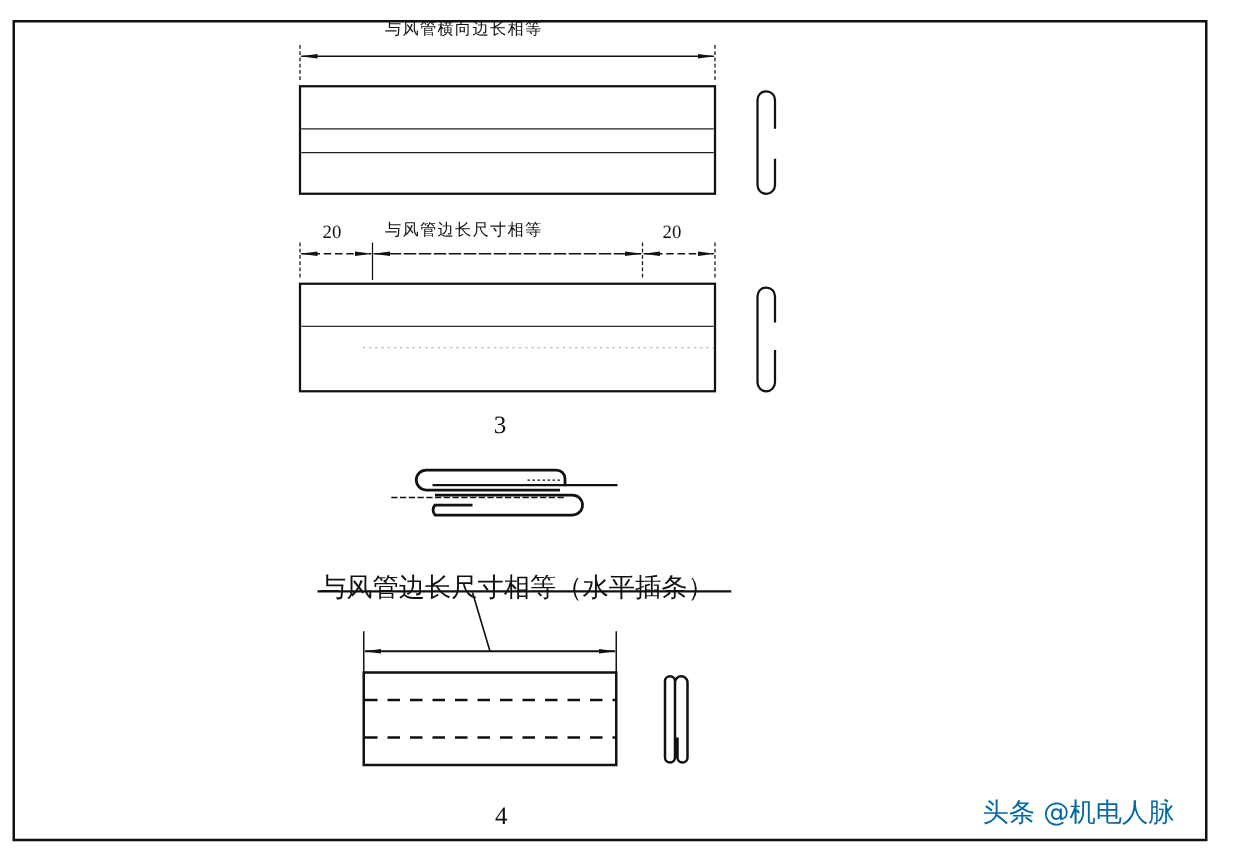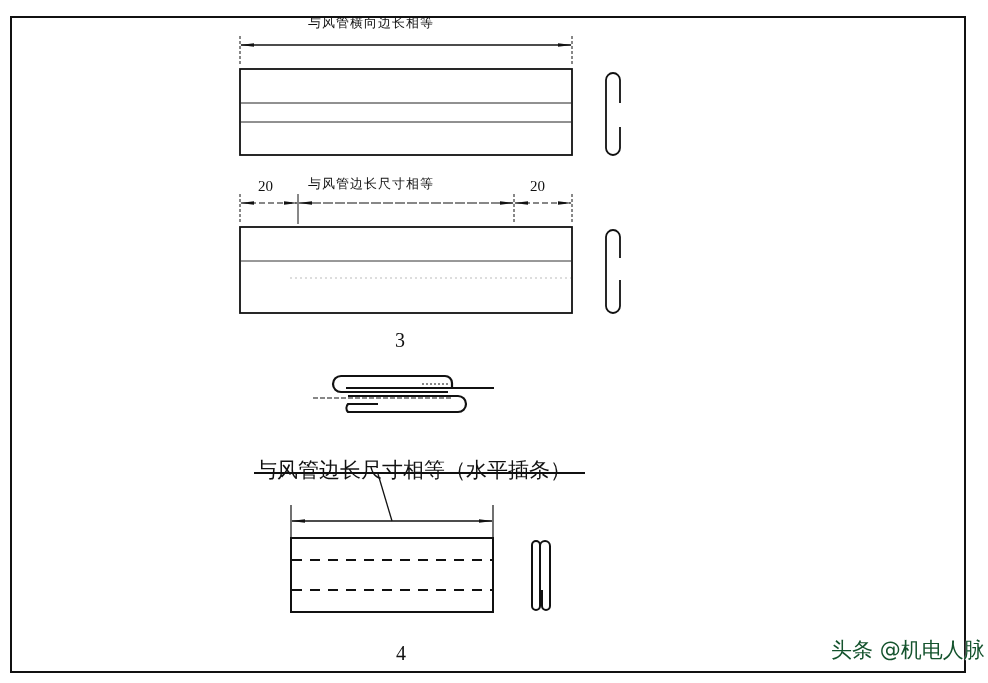--- a/index.html
+++ b/index.html
@@ -4,22 +4,22 @@
   <style>
     html, body { margin: 0; padding: 0; background: #ffffff; }
     body { width: 988px; height: 683px; position: relative; overflow: hidden;
            font-family: "DejaVu Sans", sans-serif; color: #111; }
     #drawing { position: absolute; left: 0; top: 0; }
     .lbl { position: absolute; white-space: nowrap; color: #111; }
     .cn { font-family: "DejaVu Sans", sans-serif; font-size: 13px; letter-spacing: 1px; }
     .num { font-family: "Liberation Serif", "DejaVu Serif", serif; font-size: 15px; }
     .fig { font-family: "Liberation Serif", "DejaVu Serif", serif; font-size: 20px; }
     .hand { font-family: "DejaVu Serif", serif; font-size: 21px; letter-spacing: 0px; }
-    .wm { font-family: "DejaVu Sans", sans-serif; font-size: 21px; color: #14532d;
-          text-shadow: 0 0 2px #fff, 1px 1px 0 #fff; margin-left: 45px; }
+    .wm { font-family: "DejaVu Sans", sans-serif; font-size: 21px; color: #0369a1;
+          text-shadow: 0 0 2px #fff, 1px 1px 0 #fff; }
   </style>
 </head>
 <body>
 
 <svg id="drawing" width="988" height="683" viewBox="0 0 988 683" xmlns="http://www.w3.org/2000/svg">
   <defs>
     <marker id="arr" markerWidth="14" markerHeight="6" refX="13" refY="3" orient="auto" markerUnits="userSpaceOnUse">
       <path d="M0,1.2 L14,3 L0,4.8 Z" fill="#111"></path>
     </marker>
     <marker id="arrS" markerWidth="14" markerHeight="6" refX="1" refY="3" orient="auto" markerUnits="userSpaceOnUse">

